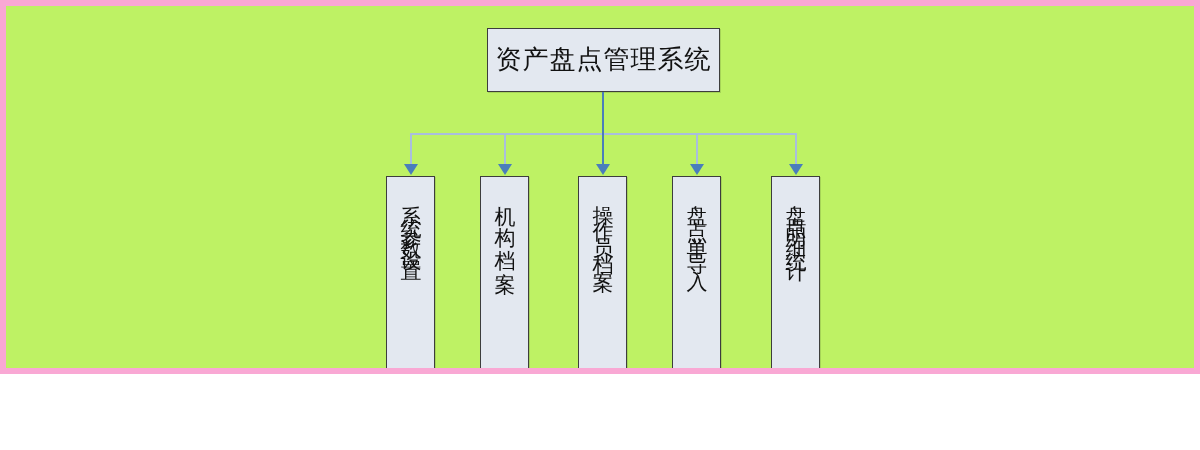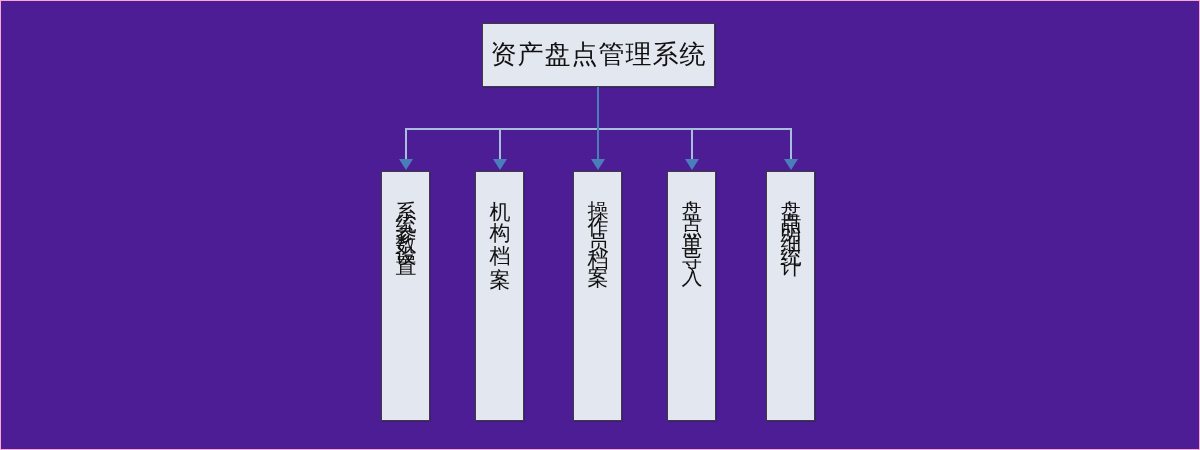--- a/index.html
+++ b/index.html
@@ -6,24 +6,24 @@
     margin: 0;
     padding: 0;
     background: #ffffff;
   }
   body {
     font-family: "Liberation Serif", "DejaVu Serif", serif;
   }
   #canvas {
     position: relative;
     width: 1200px;
-    height: 450px;
-    background: #4c1d95;
+    height: 374px;
+    background: #bef264;
     box-sizing: border-box;
-    border: 1px solid #f9a8d4;
+    border: 6px solid #f9a8d4;
     overflow: hidden;
   }
   .node {
     position: absolute;
     box-sizing: border-box;
     background: #e3e8f0;
     border: 1px solid #3d3d3d;
     box-shadow: 1px 1px 0 rgba(0,0,0,0.12);
   }
   .node-root {

